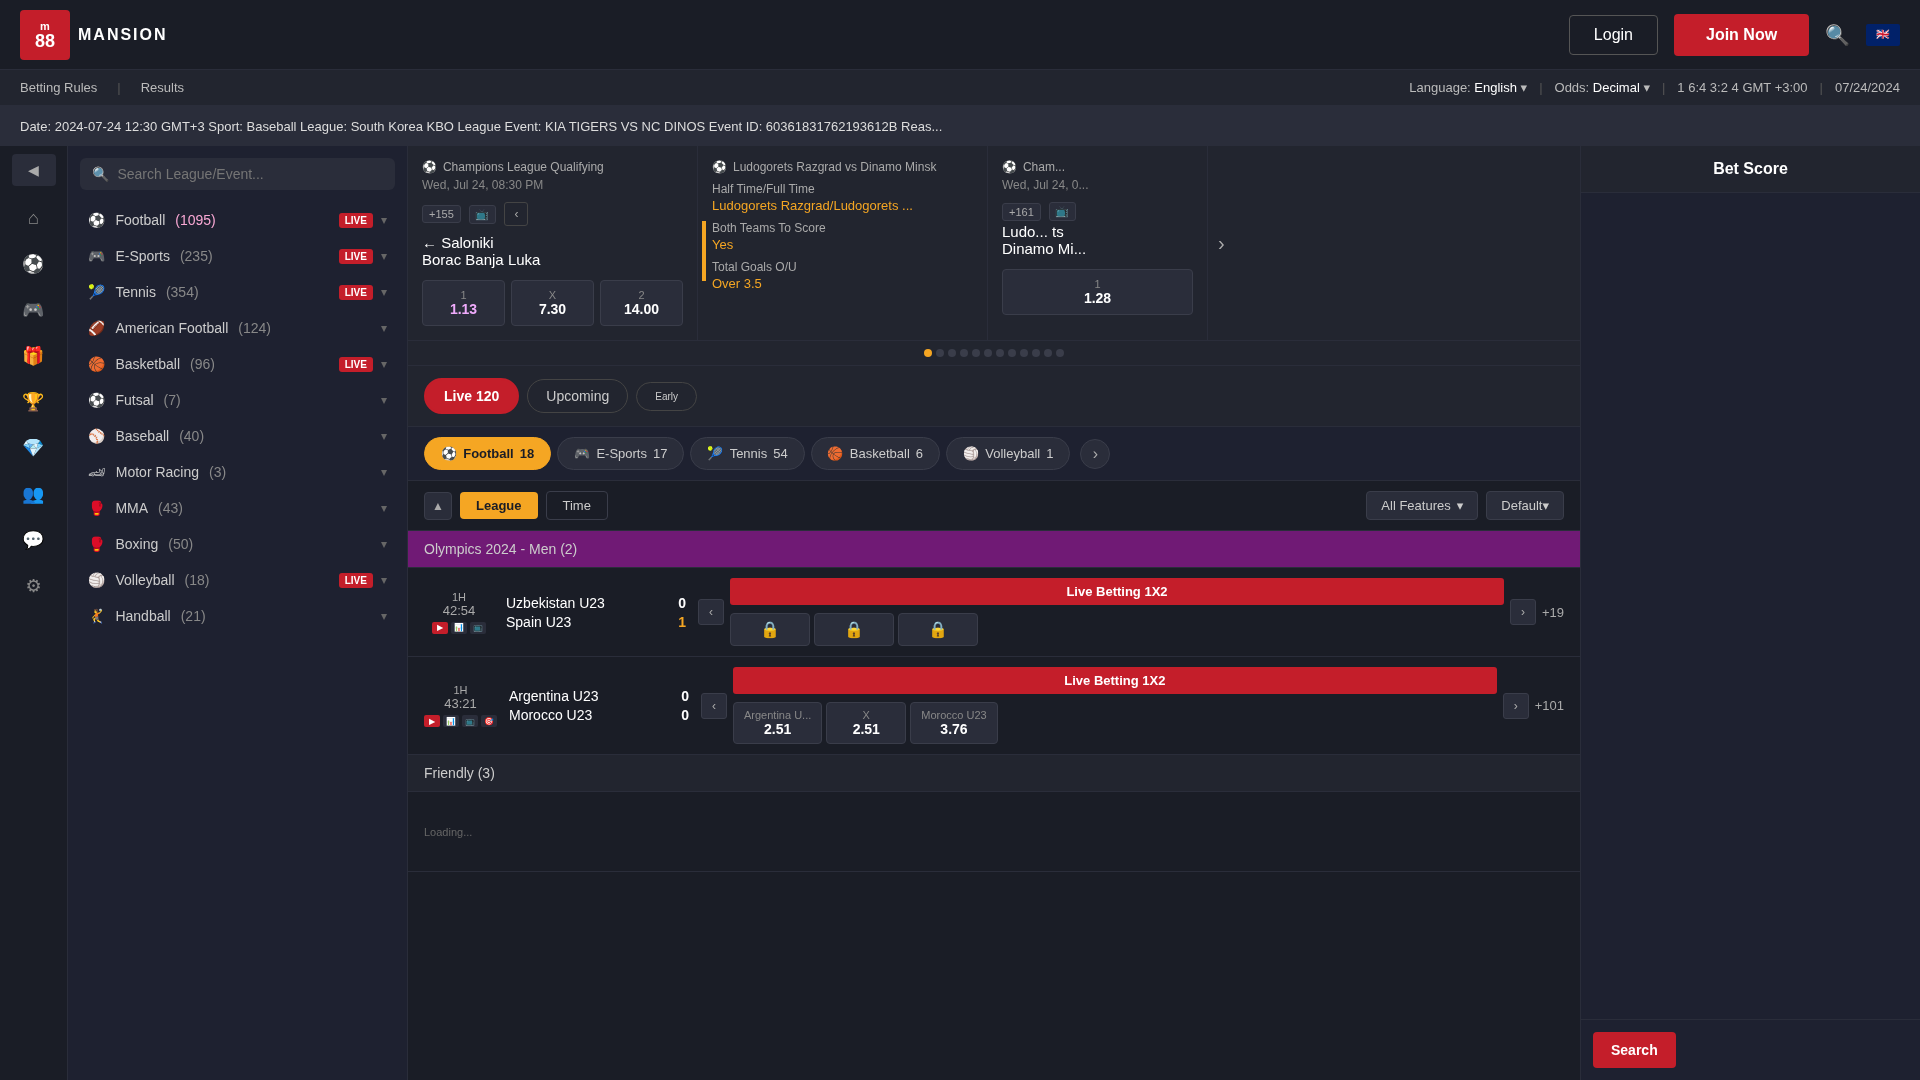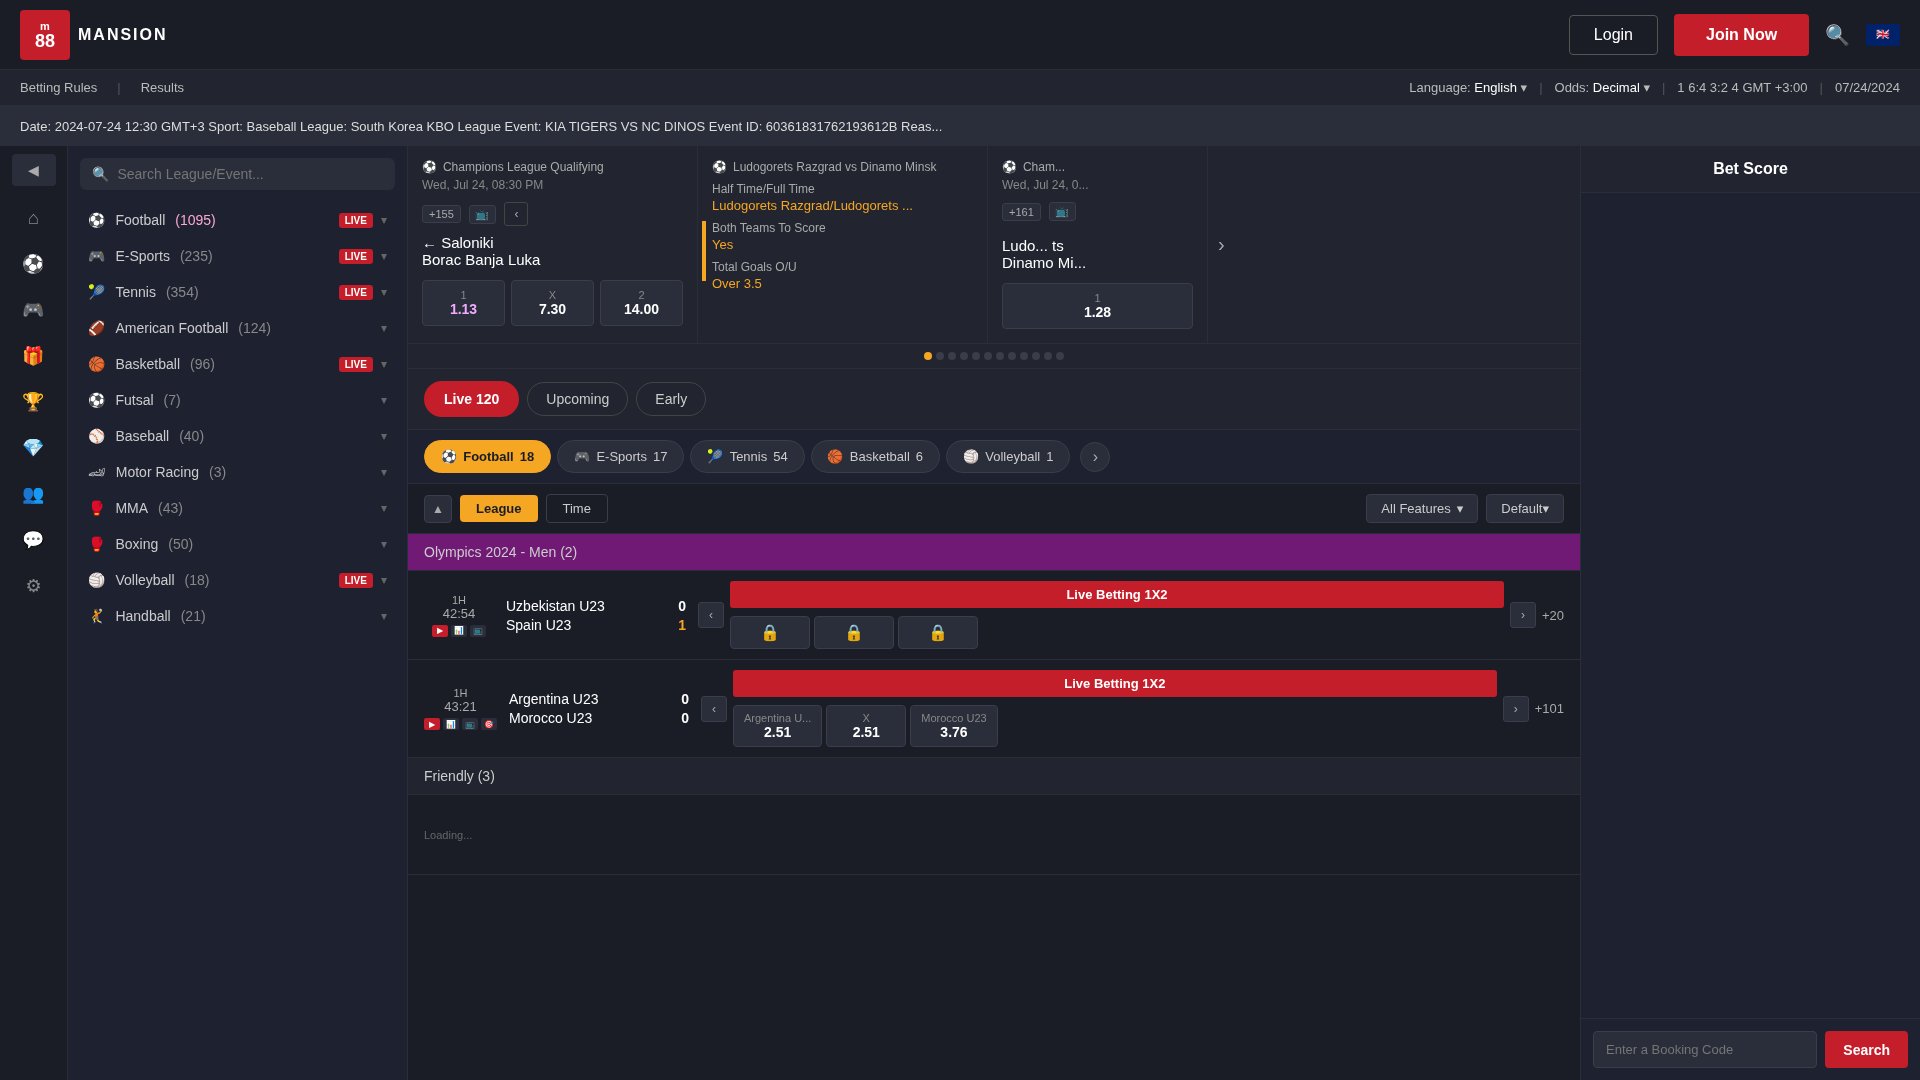--- a/index.html
+++ b/index.html
@@ -246,21 +246,21 @@
           <div style="font-size:13px;color:#f5a623;margin-bottom:12px;">Over 3.5</div>
         </div>
       </div>
 
       <div style="min-width:220px;max-width:220px;background:#22252f;border-right:1px solid #2a2d3a;padding:14px;overflow:hidden;">
         <div style="display:flex;align-items:center;gap:6px;font-size:12px;color:#aaa;margin-bottom:4px;">
           <span>⚽</span>
           <span>Cham...</span>
         </div>
         <div style="font-size:12px;color:#888;margin-bottom:10px;">Wed, Jul 24, 0...</div>
-        <div style="display:flex;align-items:center;gap:8px;margin-bottom:16px;">
+        <div style="display:flex;align-items:center;gap:8px;margin-bottom:2px;">
           <span style="background:#2a2d3a;border:1px solid #3a3d4a;border-radius:3px;padding:2px 6px;font-size:11px;color:#aaa;">+161</span>
           <span style="background:#2a2d3a;border:1px solid #3a3d4a;border-radius:3px;padding:2px 6px;font-size:11px;color:#aaa;">📺</span>
         </div>
         <div style="font-size:15px;color:white;font-weight:500;margin-bottom:12px;">
           <div>Ludo... ts</div>
           <div>Dinamo Mi...</div>
         </div>
         <div style="display:flex;gap:6px;">
           <div style="flex:1;background:#2a2d3a;border:1px solid #3a3d4a;border-radius:4px;padding:8px 4px;text-align:center;cursor:pointer;">
             <div style="font-size:11px;color:#888;">1</div>
@@ -283,21 +283,21 @@
       <div style="width:8px;height:8px;border-radius:50%;background:#3a3d4a;cursor:pointer;"></div>
       <div style="width:8px;height:8px;border-radius:50%;background:#3a3d4a;cursor:pointer;"></div>
       <div style="width:8px;height:8px;border-radius:50%;background:#3a3d4a;cursor:pointer;"></div>
       <div style="width:8px;height:8px;border-radius:50%;background:#3a3d4a;cursor:pointer;"></div>
       <div style="width:8px;height:8px;border-radius:50%;background:#3a3d4a;cursor:pointer;"></div>
     </div>
 
     <div style="display:flex;align-items:center;gap:8px;padding:12px 16px;background:#22252f;border-bottom:1px solid #2a2d3a;">
       <button style="padding:8px 18px;border-radius:20px;border:2px solid #c41e2a;background:#c41e2a;color:white;cursor:pointer;font-size:14px;font-weight:bold;">Live <span style="font-weight:bold;">120</span></button>
       <button style="padding:8px 18px;border-radius:20px;border:1px solid #444;background:transparent;color:#ccc;cursor:pointer;font-size:14px;">Upcoming</button>
-      <button style="padding:8px 18px;border-radius:20px;border:1px solid #444;background:transparent;color:#ccc;cursor:pointer;font-size:14px;">Early</button>
+      <button style="padding:8px 18px;border-radius:20px;border:1px solid #444;background:transparent;color:#ccc;cursor:pointer;font-size:10px;">Early</button>
     </div>
 
     <div style="display:flex;align-items:center;gap:6px;padding:10px 16px;background:#1e2130;overflow-x:hidden;border-bottom:1px solid #2a2d3a;">
       <div style="display:flex;align-items:center;gap:6px;padding:8px 16px;border-radius:20px;border:1px solid #f5a623;background:#f5a623;color:#1a1d26;cursor:pointer;font-size:13px;white-space:nowrap;font-weight:bold;">
         <span>⚽</span>
         <span>Football</span>
         <span>18</span>
       </div>
       <div style="display:flex;align-items:center;gap:6px;padding:8px 16px;border-radius:20px;border:1px solid #3a3d4a;background:#2a2d3a;color:#ccc;cursor:pointer;font-size:13px;white-space:nowrap;">
         <span>🎮</span>
@@ -366,21 +366,21 @@
         <div style="background:#2a2d3a;border:1px solid #3a3d4a;color:#aaa;width:26px;height:26px;border-radius:3px;cursor:pointer;display:flex;align-items:center;justify-content:center;font-size:12px;">‹</div>
         <div style="flex:1;">
           <div style="background:#c41e2a;color:white;text-align:center;padding:6px 20px;border-radius:3px;font-size:13px;font-weight:bold;cursor:pointer;margin-bottom:8px;">Live Betting 1X2</div>
           <div style="display:flex;gap:4px;">
             <div style="background:#2a2d3a;border:1px solid #3a3d4a;border-radius:4px;padding:6px 10px;text-align:center;min-width:80px;display:flex;align-items:center;justify-content:center;color:#555;font-size:16px;">🔒</div>
             <div style="background:#2a2d3a;border:1px solid #3a3d4a;border-radius:4px;padding:6px 10px;text-align:center;min-width:80px;display:flex;align-items:center;justify-content:center;color:#555;font-size:16px;">🔒</div>
             <div style="background:#2a2d3a;border:1px solid #3a3d4a;border-radius:4px;padding:6px 10px;text-align:center;min-width:80px;display:flex;align-items:center;justify-content:center;color:#555;font-size:16px;">🔒</div>
           </div>
         </div>
         <div style="background:#2a2d3a;border:1px solid #3a3d4a;color:#aaa;width:26px;height:26px;border-radius:3px;cursor:pointer;display:flex;align-items:center;justify-content:center;font-size:12px;">›</div>
-        <span style="color:#aaa;font-size:13px;white-space:nowrap;">+20</span>
+        <span style="color:#aaa;font-size:13px;white-space:nowrap;">+19</span>
       </div>
     </div>
 
     <div style="display:flex;align-items:center;padding:10px 16px;border-bottom:1px solid #2a2d3a;background:#1a1d26;gap:12px;">
       <div style="min-width:70px;text-align:center;">
         <div style="font-size:11px;color:#aaa;">1H</div>
         <div style="font-size:13px;color:#aaa;">43:21</div>
         <div style="display:flex;gap:3px;margin-top:4px;justify-content:center;">
           <div style="background:#c41e2a;border-radius:2px;width:16px;height:12px;display:flex;align-items:center;justify-content:center;font-size:8px;color:white;">▶</div>
           <div style="background:#2a2d3a;border-radius:2px;width:16px;height:12px;display:flex;align-items:center;justify-content:center;font-size:8px;color:#888;">📊</div>
@@ -429,18 +429,17 @@
     <div style="display:flex;align-items:center;padding:10px 16px;border-bottom:1px solid #2a2d3a;background:#1a1d26;gap:12px;height:80px;">
       <div style="font-size:11px;color:#666;">Loading...</div>
     </div>
 
   </div>
 
   <div style="width:340px;background:#1e2130;border-left:1px solid #2a2d3a;display:flex;flex-direction:column;">
     <div style="background:#22252f;padding:14px;text-align:center;font-size:16px;font-weight:bold;color:white;border-bottom:1px solid #2a2d3a;">Bet Score</div>
     <div style="flex:1;"></div>
     <div style="display:flex;gap:8px;padding:12px;border-top:1px solid #2a2d3a;">
-      <input type="text" style="flex: 1 1 0%; background: rgb(42, 45, 58); border: 1px solid rgb(58, 61, 74); border-radius: 4px; padding: 10px 12px; color: rgb(136, 136, 136); font-size: 13px; outline: none;" placeholder="Enter a Booking Code">
       <button style="background:#c41e2a;color:white;border:none;padding:10px 18px;border-radius:4px;cursor:pointer;font-size:14px;font-weight:bold;">Search</button>
     </div>
   </div>
 
 </div>
 
 </body></html>

